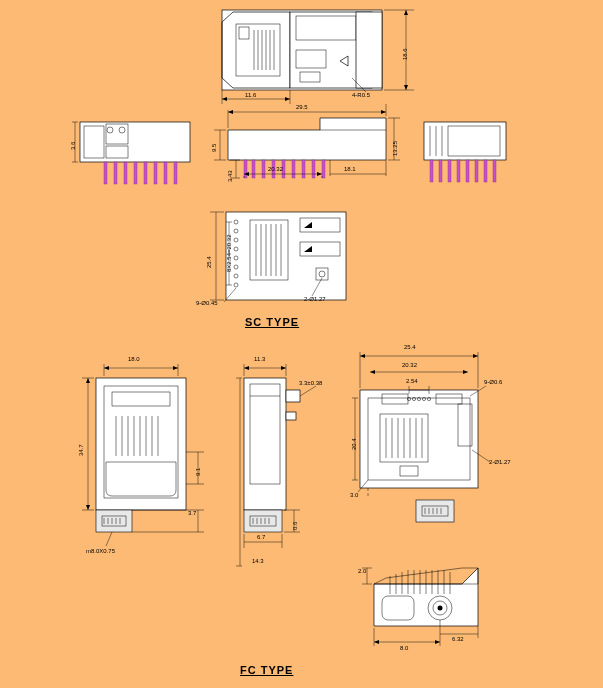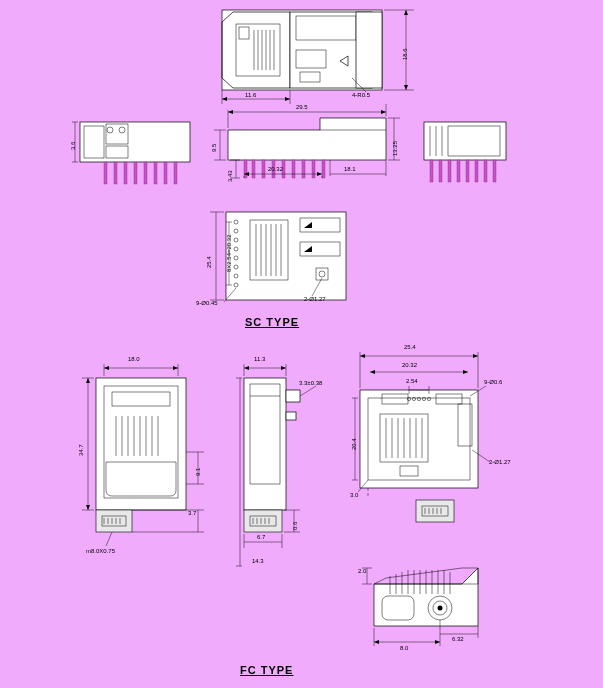--- a/index.html
+++ b/index.html
@@ -7,21 +7,21 @@
     padding: 0;
     background: #ffffff;
   }
   body {
     font-family: "Liberation Sans", sans-serif;
   }
   #sheet {
     position: relative;
     width: 603px;
     height: 688px;
-    background: #f0abfc;
+    background: #fdba74;
     overflow: hidden;
   }
   .lbl {
     position: absolute;
     font-size: 6px;
     color: #000;
     white-space: nowrap;
     line-height: 1;
   }
   .lbl.v {

